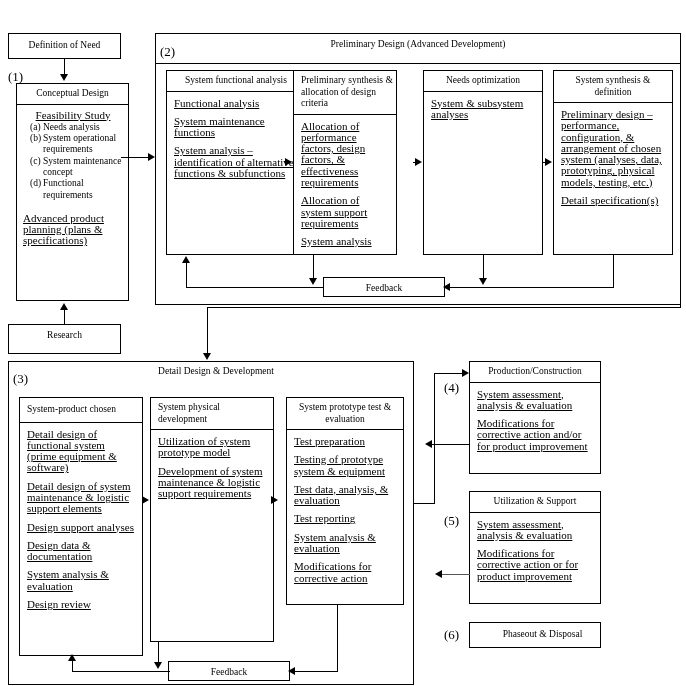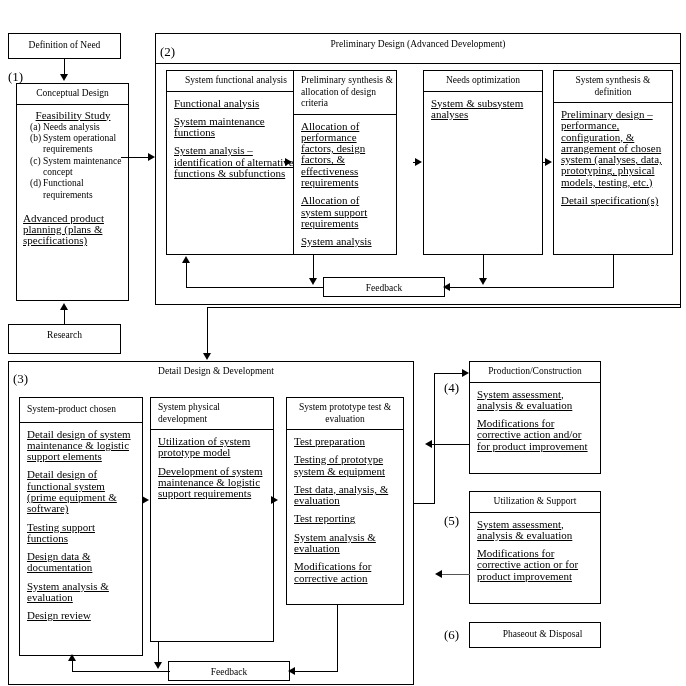--- a/index.html
+++ b/index.html
@@ -179,23 +179,23 @@
 
   <div class="frame" style="left:8px;top:361px;width:406px;height:324px;"></div>
   <div class="frame-title" style="left:30px;top:365px;width:372px;">Detail Design &amp; Development</div>
   <div class="num" style="left:13px;top:372px;">(3)</div>
 
   <div class="stipple" style="left:9px;top:388px;width:404px;height:296px;border:none;"></div>
 
   <div class="box" style="left:19px;top:397px;width:124px;height:259px;">
     <div class="hdr" style="text-align:left;padding-left:7px;padding-top:6px;padding-bottom:6px;">System-product chosen</div>
     <div class="body">
+      <p>Detail design of functional system (prime equipment &amp; software)</p>
       <p>Detail design of system maintenance &amp; logistic support elements</p>
-      <p>Detail design of functional system (prime equipment &amp; software)</p>
-      <p>Testing support functions</p>
+      <p>Design support analyses</p>
       <p>Design data &amp; documentation</p>
       <p>System analysis &amp; evaluation</p>
       <p>Design review</p>
     </div>
   </div>
 
   <div class="box" style="left:150px;top:397px;width:124px;height:245px;">
     <div class="hdr" style="text-align:left;padding-left:7px;">System physical development</div>
     <div class="body">
       <p>Utilization of system prototype model</p>

